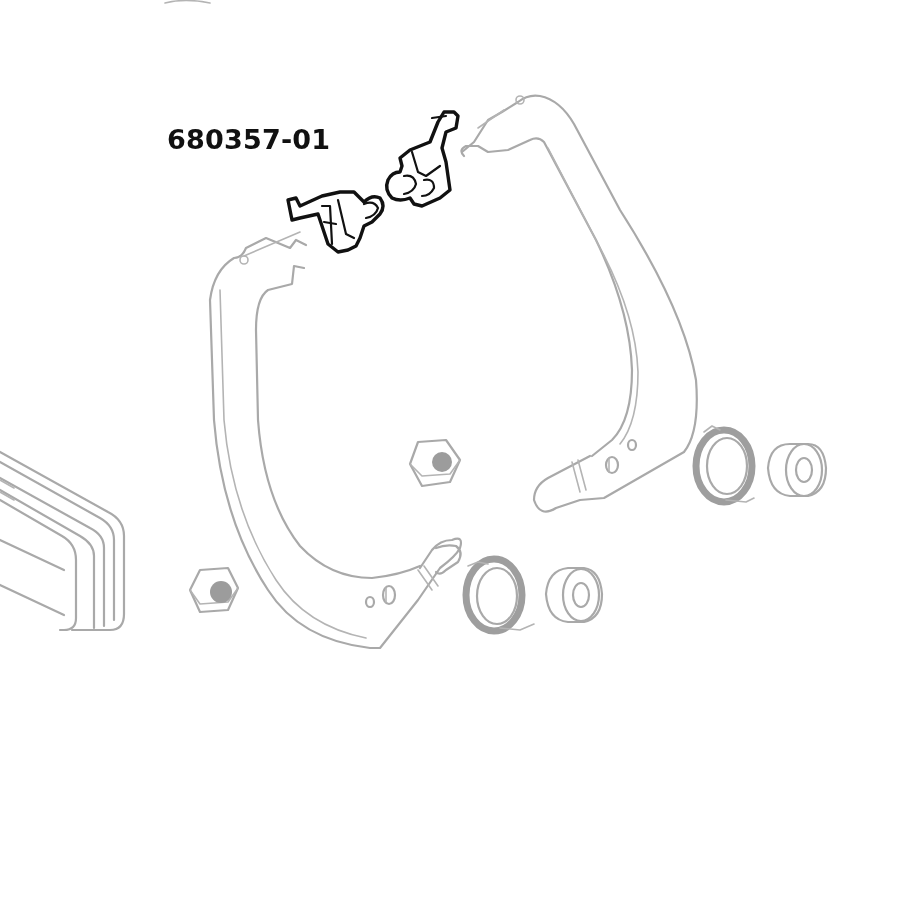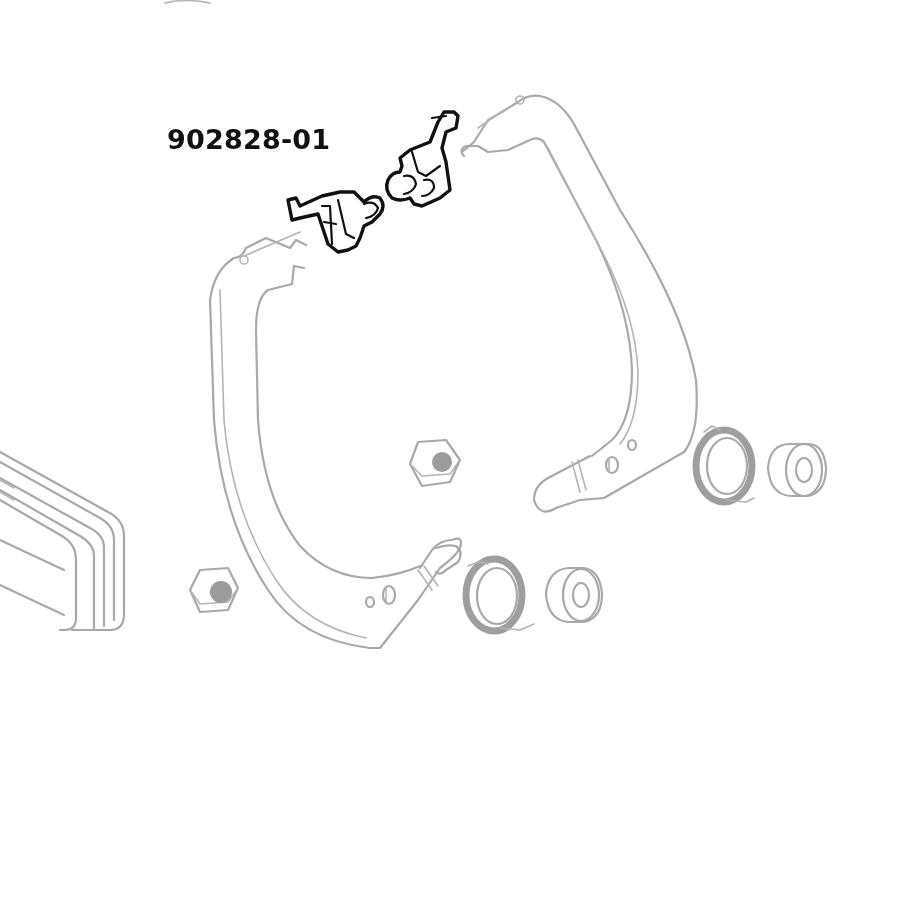--- a/index.html
+++ b/index.html
@@ -128,15 +128,15 @@
     </g>
 
     <g>
       <path class="g" d="M568 568 Q548 570 546 594 Q548 620 568 622 L584 622 Q602 618 602 594 Q600 570 584 568 Z"></path>
       <ellipse class="g" cx="581" cy="595" rx="18" ry="26"></ellipse>
       <ellipse class="g" cx="581" cy="595" rx="8" ry="12"></ellipse>
     </g>
 
   </svg>
 
-  <div class="part-label">902828-01</div>
+  <div class="part-label">680357-01</div>
 
 </div>
 
 </body></html>

